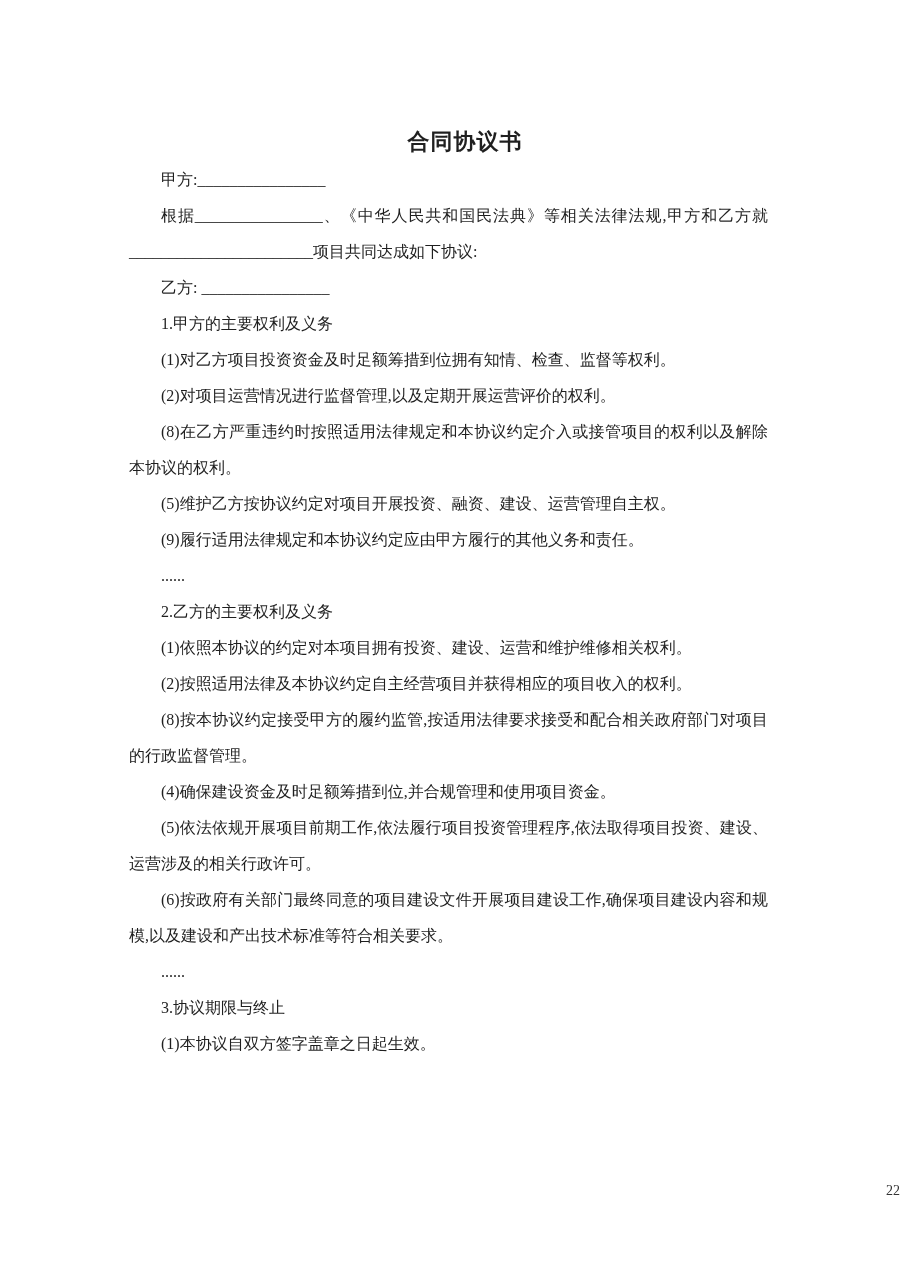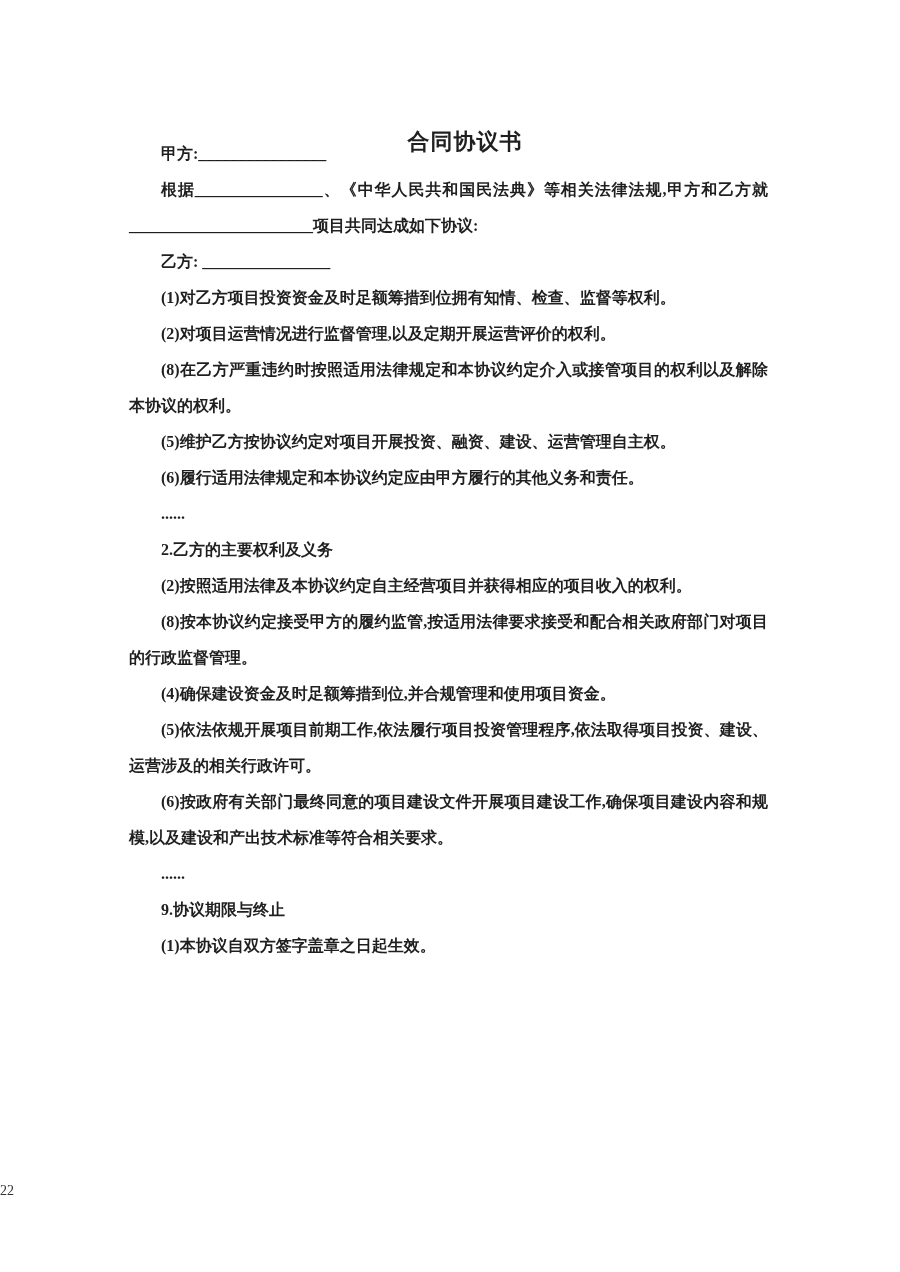--- a/index.html
+++ b/index.html
@@ -23,67 +23,68 @@
     width: 100%;
     margin: 15px;
     text-align: center;
     font-size: 22px;
     font-weight: 700;
     line-height: 34px;
     letter-spacing: 1px;
   }
   .doc-body {
     position: absolute;
-    top: 136px;
+    top: 162px;
     left: 129px;
     width: 639px;
-    font-weight: bold;
   }
   .doc-body p {
     margin: 0;
     font-size: 16px;
     line-height: 36px;
     text-indent: 2em;
     text-align: justify;
     word-break: normal;
   }
   .page-number {
     position: absolute;
     top: 1180px;
     left: 0;
     width: 100%;
-    text-align: left;
+    text-align: right;
     font-size: 14px;
     line-height: 22px;
     color: #333333;
   }
 </style>
 </head>
 <body>
 
 <div class="page">
 
   <h1 class="doc-title">合同协议书</h1>
 
   <div class="doc-body">
     <p>甲方:________________</p>
     <p>根据________________、《中华人民共和国民法典》等相关法律法规,甲方和乙方就_______________________项目共同达成如下协议:</p>
     <p>乙方: ________________</p>
+    <p>1.甲方的主要权利及义务</p>
     <p>(1)对乙方项目投资资金及时足额筹措到位拥有知情、检查、监督等权利。</p>
     <p>(2)对项目运营情况进行监督管理,以及定期开展运营评价的权利。</p>
     <p>(8)在乙方严重违约时按照适用法律规定和本协议约定介入或接管项目的权利以及解除本协议的权利。</p>
     <p>(5)维护乙方按协议约定对项目开展投资、融资、建设、运营管理自主权。</p>
-    <p>(6)履行适用法律规定和本协议约定应由甲方履行的其他义务和责任。</p>
+    <p>(9)履行适用法律规定和本协议约定应由甲方履行的其他义务和责任。</p>
     <p>......</p>
     <p>2.乙方的主要权利及义务</p>
+    <p>(1)依照本协议的约定对本项目拥有投资、建设、运营和维护维修相关权利。</p>
     <p>(2)按照适用法律及本协议约定自主经营项目并获得相应的项目收入的权利。</p>
     <p>(8)按本协议约定接受甲方的履约监管,按适用法律要求接受和配合相关政府部门对项目的行政监督管理。</p>
     <p>(4)确保建设资金及时足额筹措到位,并合规管理和使用项目资金。</p>
     <p>(5)依法依规开展项目前期工作,依法履行项目投资管理程序,依法取得项目投资、建设、运营涉及的相关行政许可。</p>
     <p>(6)按政府有关部门最终同意的项目建设文件开展项目建设工作,确保项目建设内容和规模,以及建设和产出技术标准等符合相关要求。</p>
     <p>......</p>
-    <p>9.协议期限与终止</p>
+    <p>3.协议期限与终止</p>
     <p>(1)本协议自双方签字盖章之日起生效。</p>
   </div>
 
   <div class="page-number">22</div>
 
 </div>
 
 </body></html>

